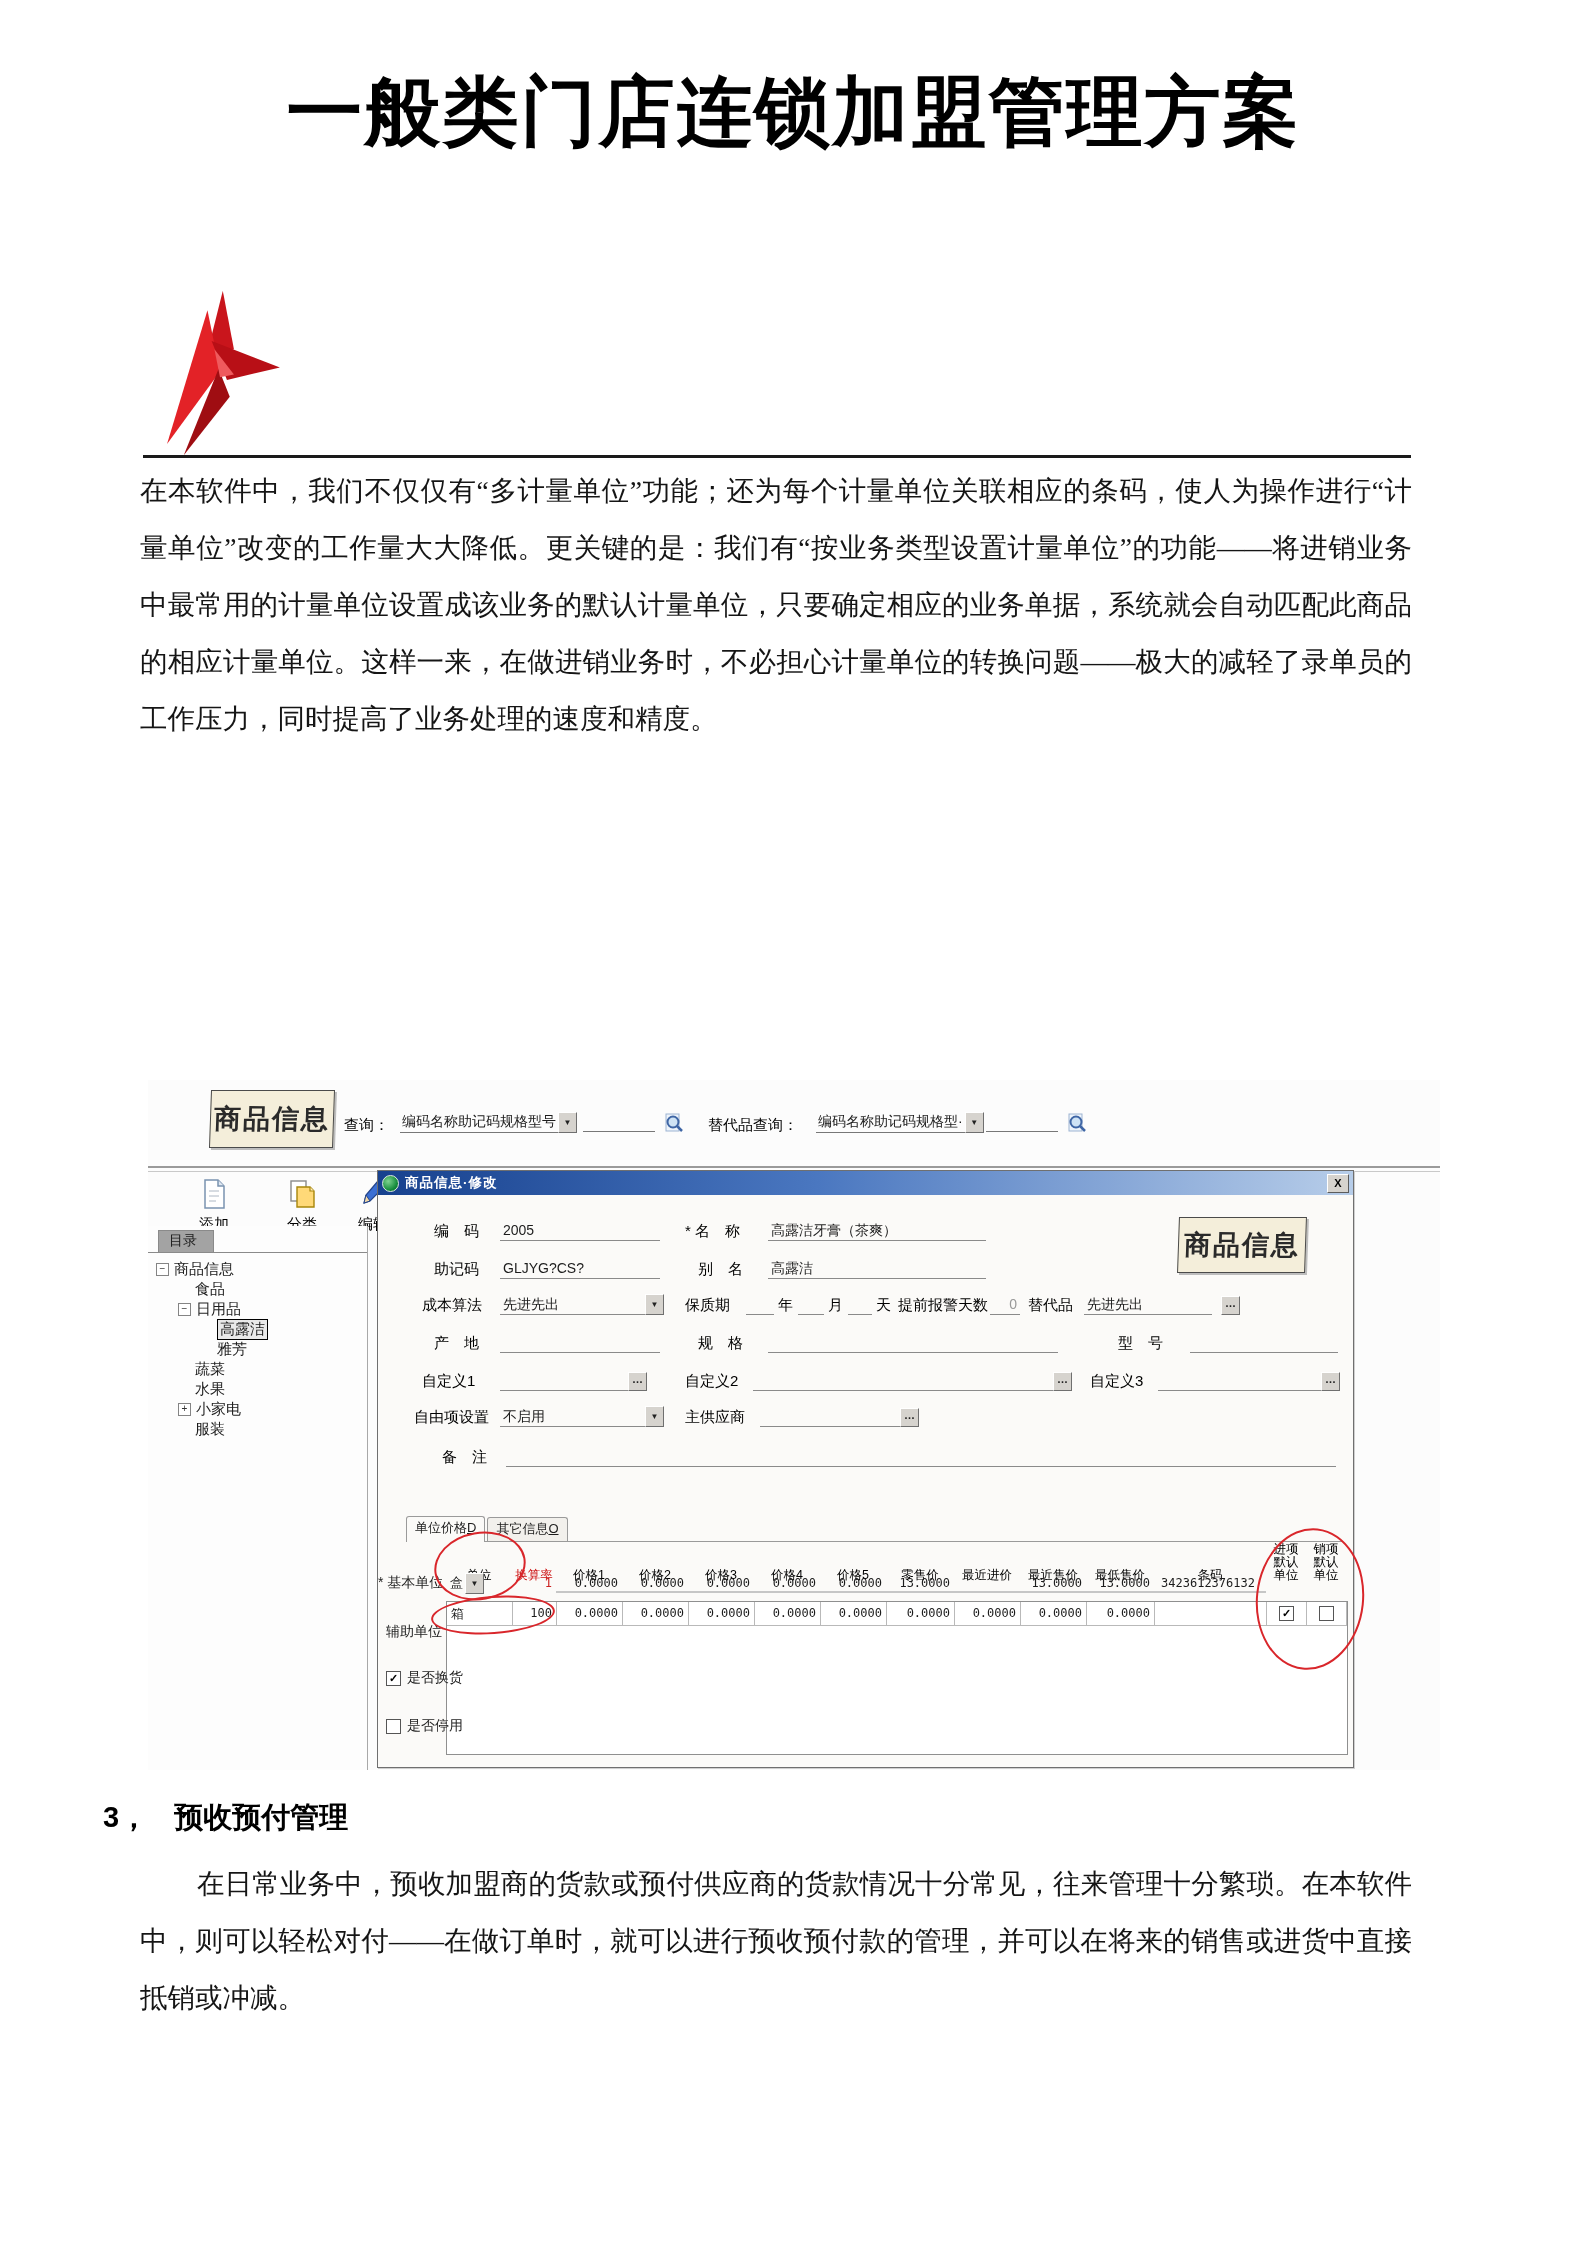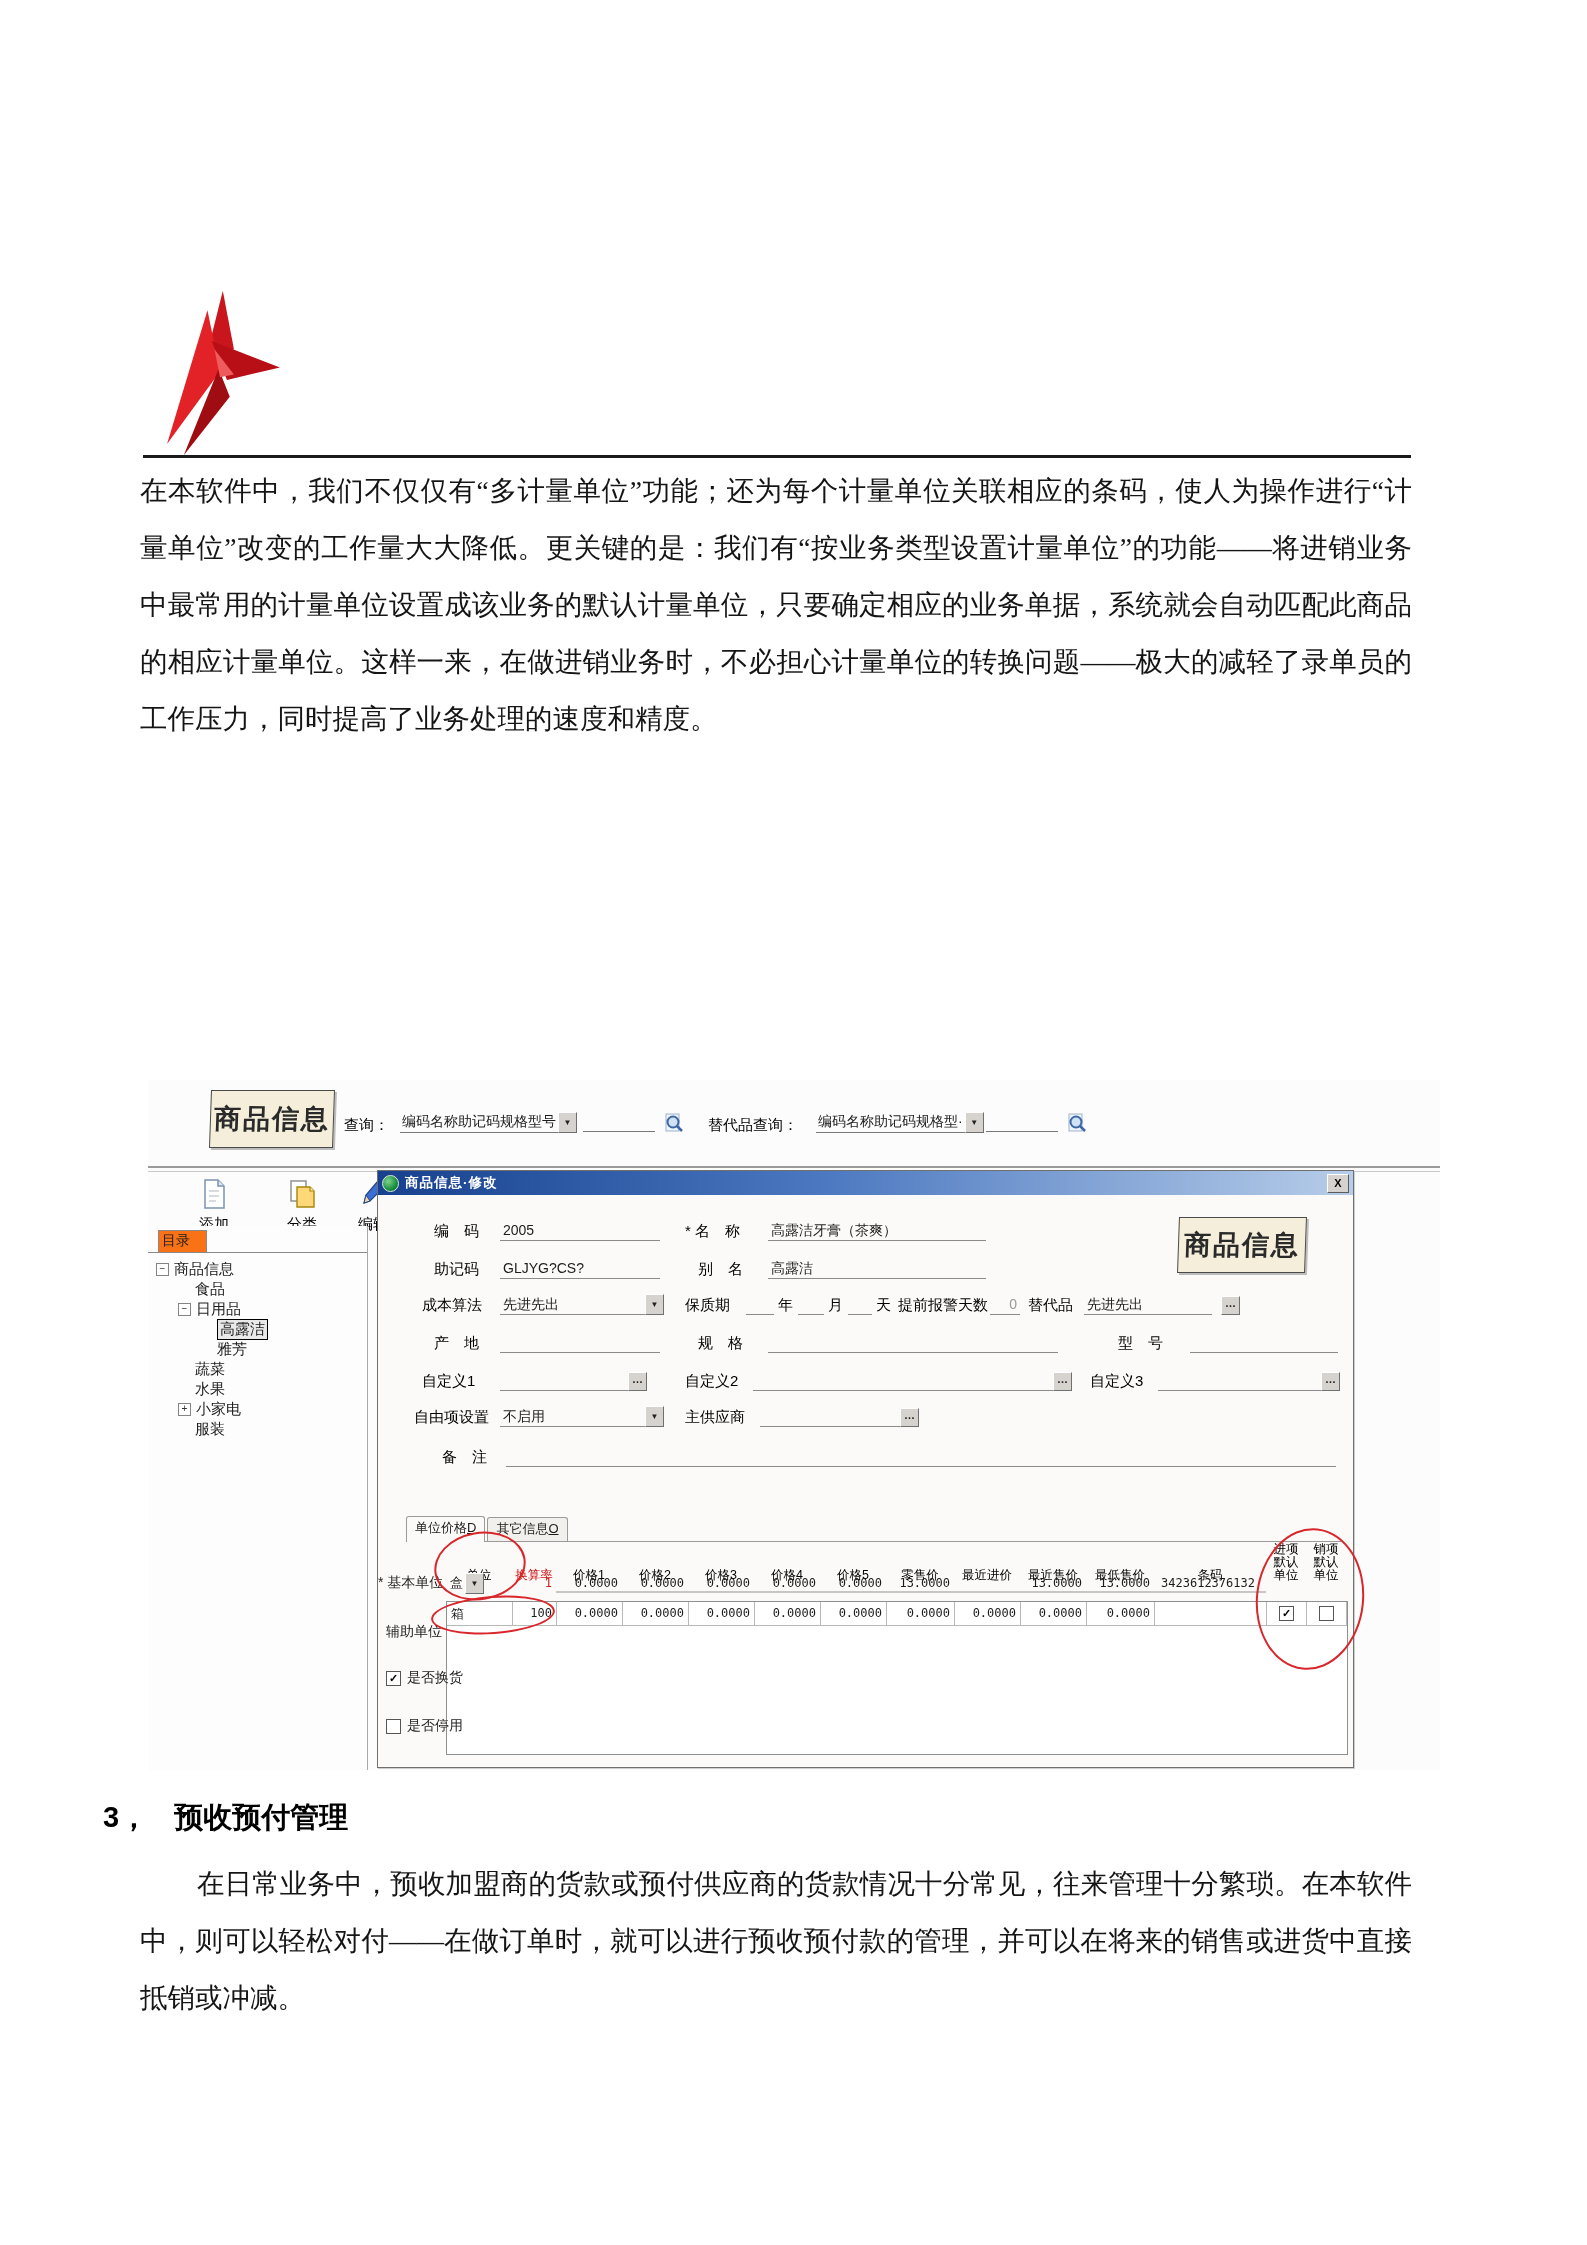--- a/index.html
+++ b/index.html
@@ -35,21 +35,21 @@
   .uline-input{display:inline-block;border-bottom:1px solid #777;height:19px;vertical-align:bottom;}
   .search-btn{position:absolute;width:22px;height:22px;}
   .sep2{position:absolute;left:0;top:86px;width:1292px;height:3px;
         border-top:2px solid #9a9a9a;border-bottom:1px solid #c9c9c9;}
   .toolbar-btn{position:absolute;top:98px;width:64px;height:62px;display:flex;flex-direction:column;
                align-items:center;justify-content:flex-start;gap:3px;background:transparent;border:none;}
   .toolbar-btn .tlabel{font-size:15px;color:#000;}
   .treepanel{position:absolute;left:0;top:146px;width:219px;height:544px;background:#fdfdfd;
              border-right:1px solid #a8a8a8;}
   .tree-tab{display:inline-block;margin:4px 0 0 10px;border:1px solid #8a8a8a;border-bottom:none;
-            padding:1px 16px 2px 3px;font-size:14px;background:#f97316;}
+            padding:1px 16px 2px 10px;font-size:14px;background:#a3a3a3;}
   .tree-body{border-top:1px solid #8a8a8a;padding-top:6px;}
   .titem{display:flex;align-items:center;height:20px;font-size:15px;cursor:default;}
   .exp{width:11px;height:11px;border:1px solid #848484;background:#fff;display:inline-flex;
        align-items:center;justify-content:center;font-size:10px;line-height:1;margin-right:5px;color:#333;}
   .tsel{border:1px solid #000;background:#e9e9e9;padding:0 2px;}
   
   .dialog{position:absolute;left:229px;top:90px;width:975px;height:596px;background:#fbfaf8;
           border:1px solid #6f6f6f;box-shadow:1px 1px 0 #cfcfcf;z-index:5;}
   .titlebar{position:absolute;left:0;top:0;right:0;height:24px;
             background:linear-gradient(to right,#17418e,#4a77c0 45%,#b7cde9);
@@ -90,20 +90,21 @@
   .cbrow{position:absolute;left:8px;display:flex;align-items:center;gap:6px;font-size:14px;}
   
   .ellipse{position:absolute;border:2px solid #d9262b;border-radius:50%;z-index:9;pointer-events:none;}
   .rate-red{color:#cc2222;}
 </style>
 </head>
 <body>
 
 <div class="page">
 
+  <h1 class="doc-title">一般类门店连锁加盟管理方案</h1>
 
   <div class="logo">
     <svg width="140" height="170" viewBox="0 0 100 122">
       <polygon points="52,2 40,50 60,44" fill="#c9151c"></polygon>
       <polygon points="41,16 12,112 50,60" fill="#e32227"></polygon>
       <polygon points="44,38 93,57 55,66" fill="#b80f16"></polygon>
       <polygon points="49,58 24,120 57,78" fill="#9f0d12"></polygon>
       <polygon points="46,44 60,62 50,64" fill="#ef5a5d"></polygon>
     </svg>
   </div>

